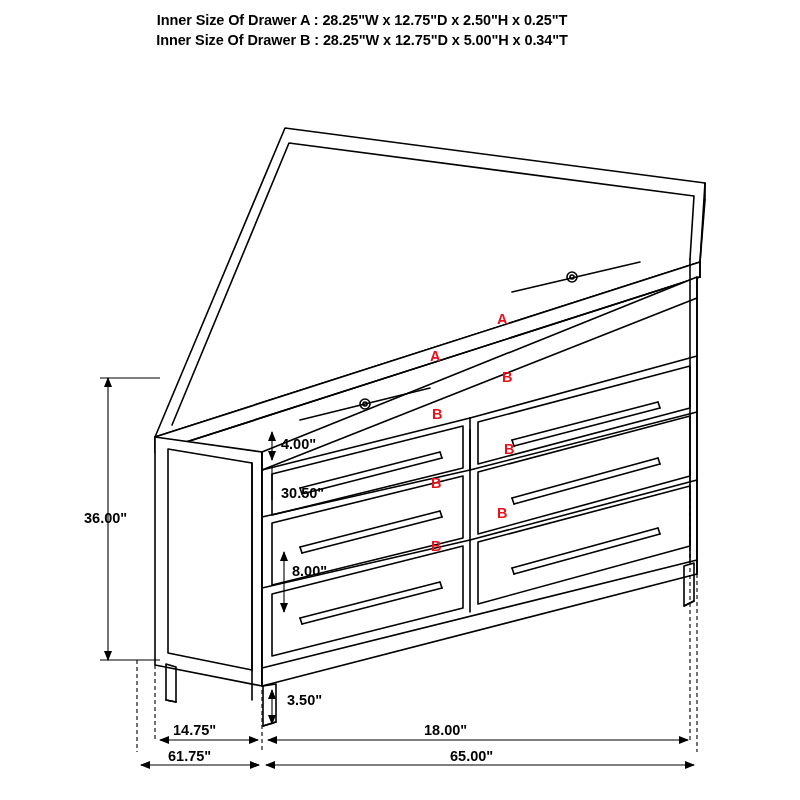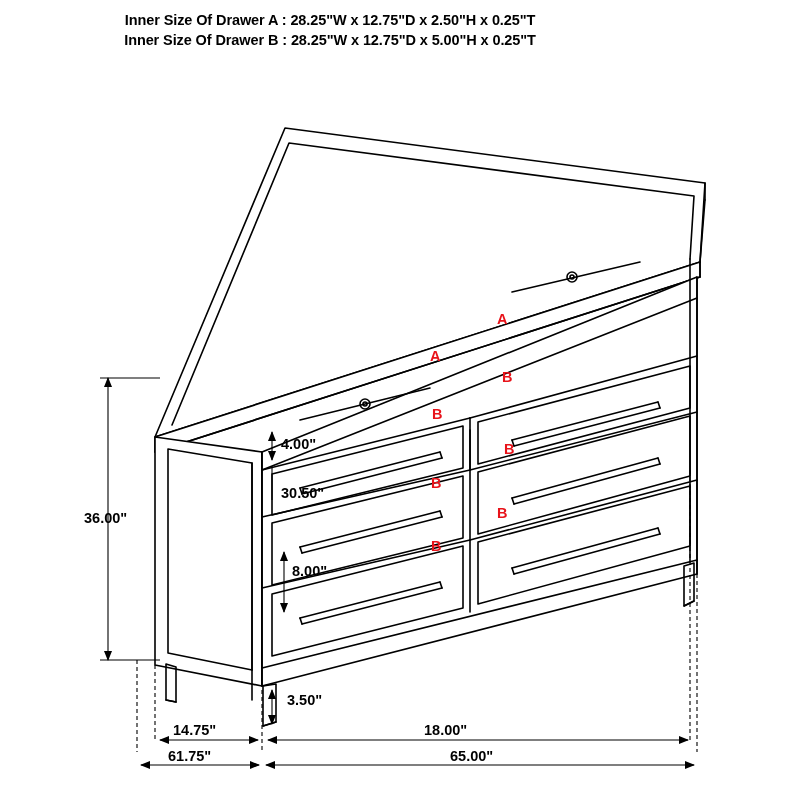--- a/index.html
+++ b/index.html
@@ -22,20 +22,21 @@
   .hdr {
     position: absolute;
     left: 0;
     width: 660px;
     text-align: center;
     font-weight: bold;
     font-size: 14.5px;
     color: #000;
     letter-spacing: -0.1px;
     white-space: nowrap;
+    padding-left: 32px;
   }
   #hdr1 { top: 12px; }
   #hdr2 { top: 32px; }
 
   svg.draw {
     position: absolute;
     left: 0;
     top: 0;
     width: 800px;
     height: 800px;
@@ -56,21 +57,21 @@
     font-size: 14.5px;
     white-space: nowrap;
   }
 </style>
 </head>
 <body>
 
 <div id="stage">
 
   <div class="hdr" id="hdr1">Inner Size Of Drawer A : 28.25"W x 12.75"D x 2.50"H x 0.25"T</div>
-  <div class="hdr" id="hdr2">Inner Size Of Drawer B : 28.25"W x 12.75"D x 5.00"H x 0.25"T</div>
+  <div class="hdr" id="hdr2">Inner Size Of Drawer B : 28.25"W x 12.75"D x 5.00"H x 0.34"T</div>
 
   <svg class="draw" viewBox="0 0 800 800">
     <defs>
       <marker id="arrA" markerWidth="10" markerHeight="8" refX="9" refY="4" orient="auto" markerUnits="userSpaceOnUse">
         <path d="M0,0 L10,4 L0,8 z" fill="#000"></path>
       </marker>
       <marker id="arrB" markerWidth="10" markerHeight="8" refX="1" refY="4" orient="auto" markerUnits="userSpaceOnUse">
         <path d="M10,0 L0,4 L10,8 z" fill="#000"></path>
       </marker>
     </defs>

